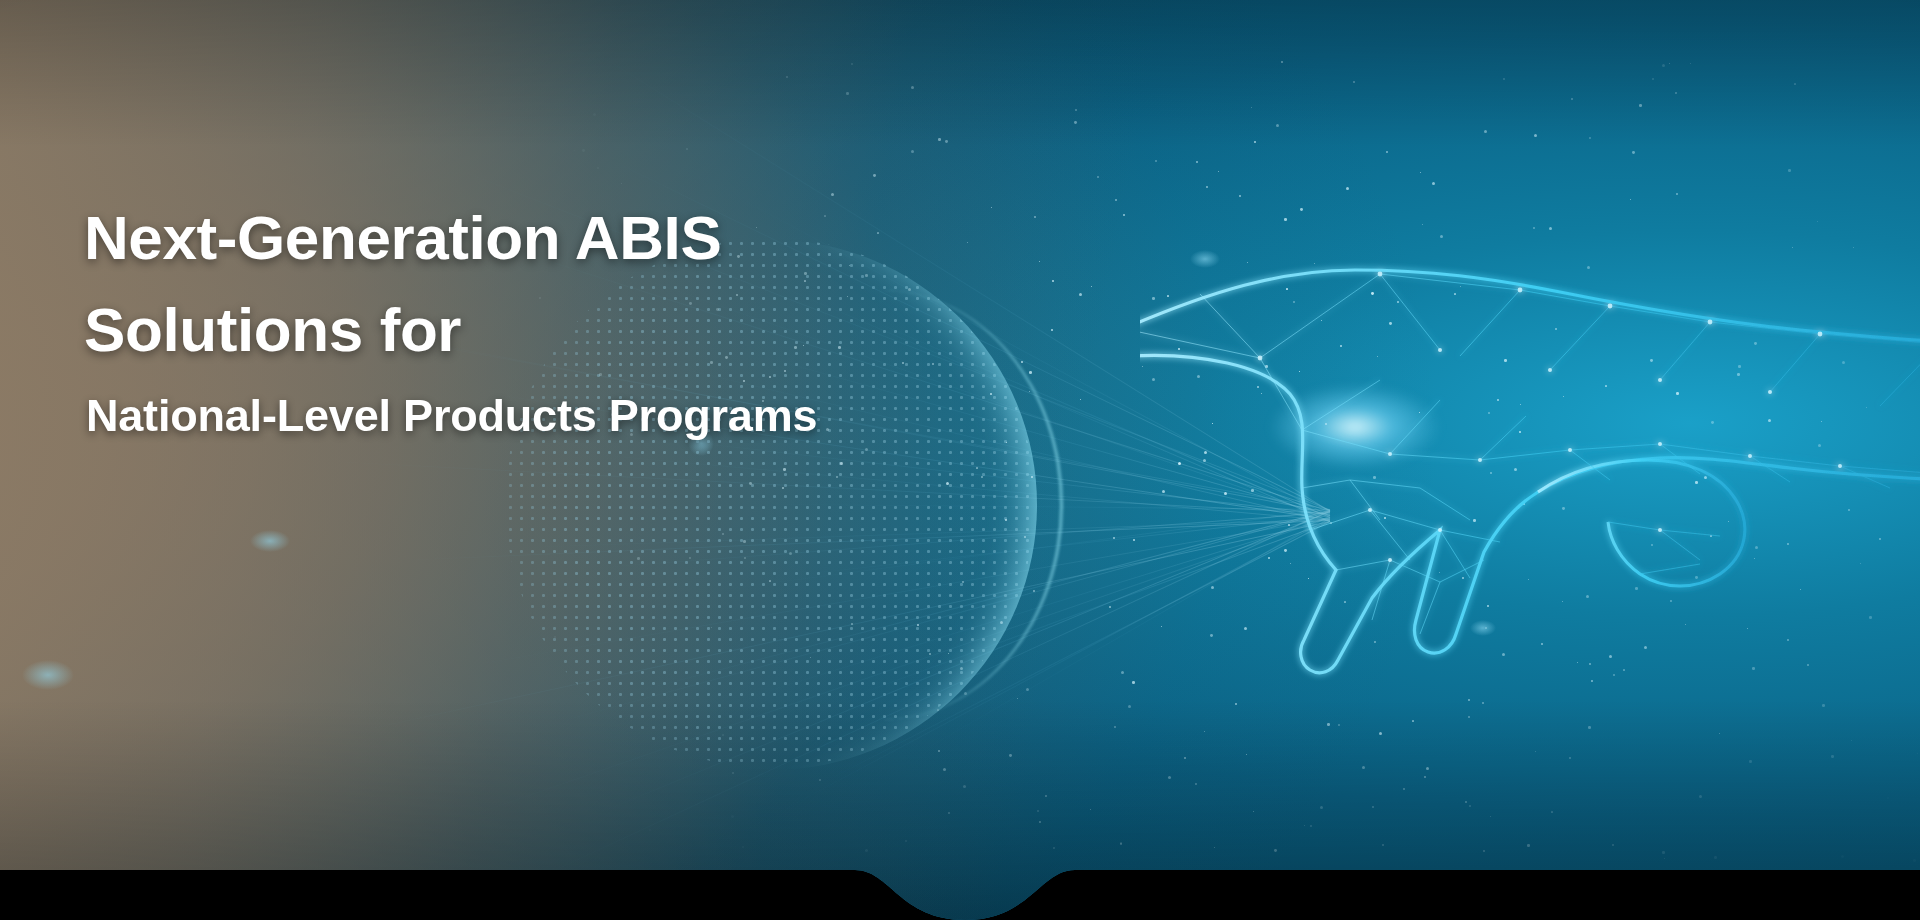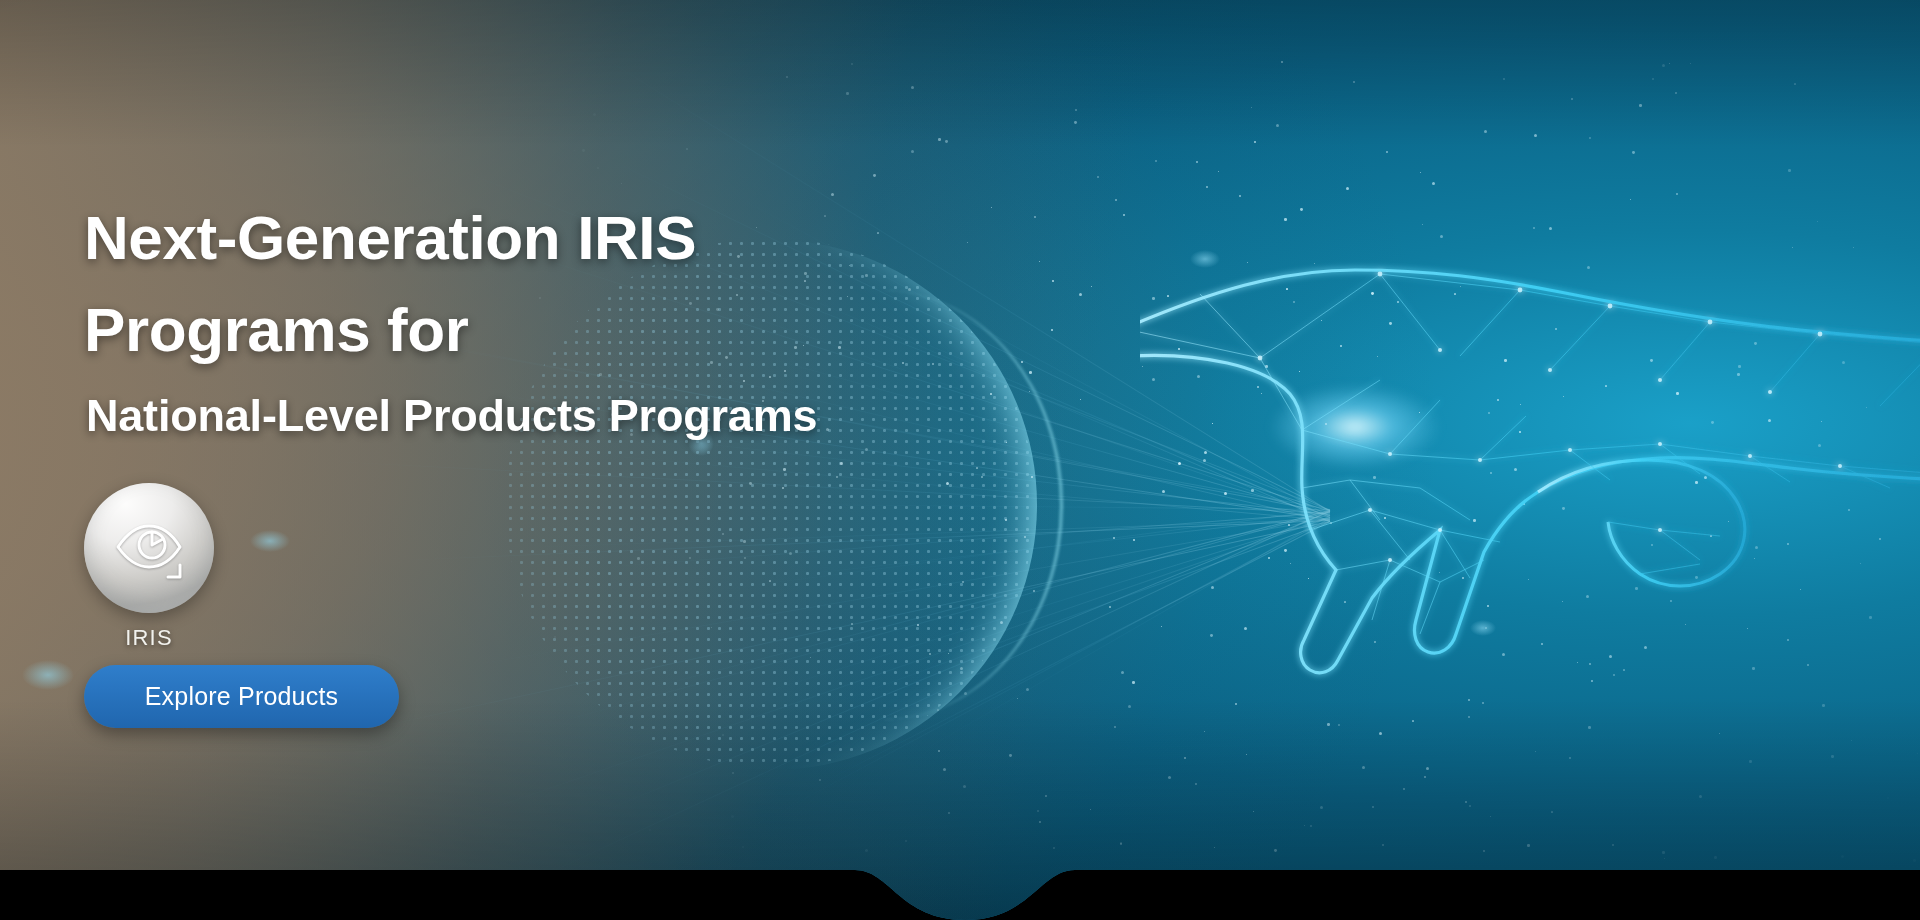--- a/index.html
+++ b/index.html
@@ -586,43 +586,28 @@
             <circle cx="520" cy="300" r="2"></circle>
         </g>
       </g>
     </svg>
 
     <div class="bg-vig"></div>
 
     <div class="content">
 
       <h1 class="headline">
-        <span class="l1">Next-Generation IRIS</span>
-        <span class="l2">Programs for</span>
+        <span class="l1">Next-Generation ABIS</span>
+        <span class="l2">Solutions for</span>
       </h1>
 
       <h2 class="subline">National-Level Products Programs</h2>
 
       <div class="modes">
 
 
 
-        <div class="mode m3">
-          <div class="badge">
-            <svg width="86" height="86" viewBox="0 0 86 86">
-              <g fill="none" stroke="#ffffff" stroke-width="3" stroke-linecap="round" stroke-linejoin="round">
-                <path d="M12,42 C22,27 32,21 43,21 C54,21 65,27 74,42
-                         C65,56 54,62 43,62 C32,62 22,56 12,42 Z"></path>
-                <circle cx="46" cy="40" r="13"></circle>
-                <path d="M46,27 L46,40 L57,34"></path>
-                <path d="M74,60 V72 H62"></path>
-              </g>
-            </svg>
-          </div>
-          <div class="mode-label">IRIS</div>
-        </div>
 
       </div>
 
-      <button class="cta">Explore Products</button>
     </div>
   </div>
 </div>
 
 </body></html>

